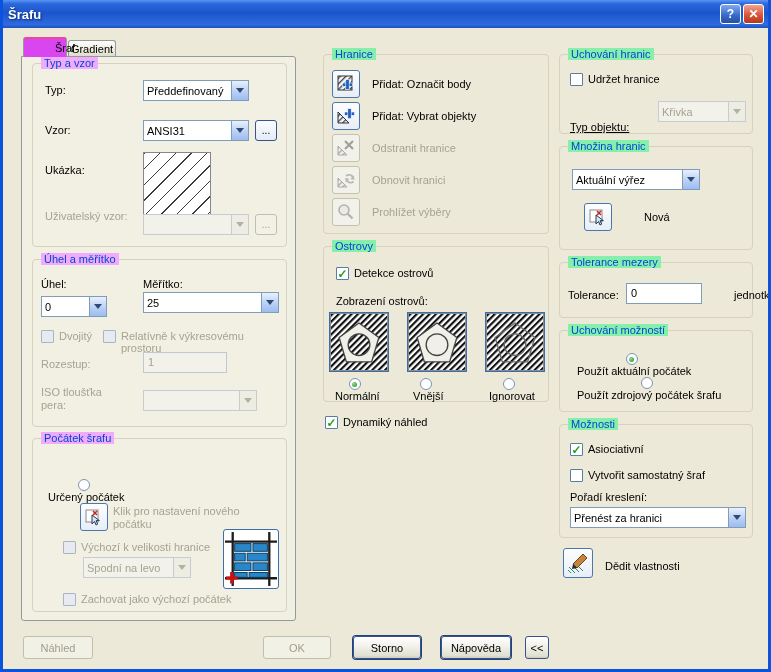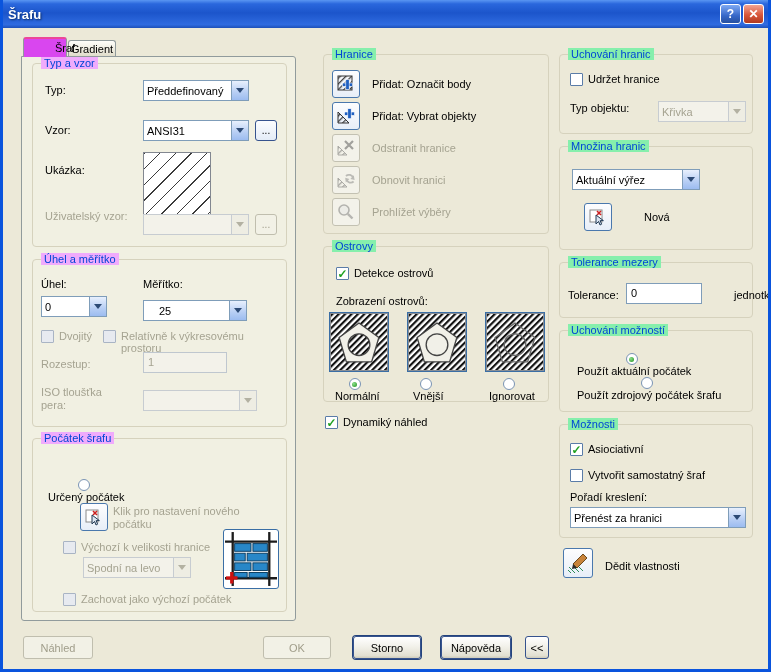--- a/index.html
+++ b/index.html
@@ -115,21 +115,21 @@
     </div>
 
     <div class="group" style="left:10px;top:202px;width:255px;height:168px;">
       <span class="gtitle">Úhel a měřítko</span>
       <span class="lbl" style="left:8px;top:18px;">Úhel:</span>
       <div class="combo" style="left:8px;top:36px;width:66px;">
         <span class="cval">0</span>
         <span class="carr"></span>
       </div>
       <span class="lbl" style="left:110px;top:18px;">Měřítko:</span>
-      <div class="combo" style="left:110px;top:40px;width:104px;padding-left:12px;">
+      <div class="combo" style="left:110px;top:32px;width:136px;">
         <span class="cval">25</span>
         <span class="carr"></span>
       </div>
       <div class="cb off" style="left:8px;top:70px;">
         <span class="cbbox"></span>
         <span class="lbl2 dis">Dvojitý</span>
       </div>
       <div class="cb off" style="left:70px;top:70px;">
         <span class="cbbox"></span>
         <span class="lbl2 dis">Relatívně k výkresovému prostoru</span>
@@ -302,21 +302,21 @@
       </span>
     <span class="lbl2">Dynamiký náhled</span>
   </div>
 
   <div class="group" style="left:556px;top:54px;width:194px;height:80px;">
     <span class="gtitle">Uchování hranic</span>
     <div class="cb" style="left:10px;top:18px;">
       <span class="cbbox"></span>
       <span class="lbl2">Udržet hranice</span>
     </div>
-    <span class="lbl" style="left:10px;top:47px;">Typ objektu:</span>
+    <span class="lbl" style="left:10px;top:66px;text-decoration:underline;">Typ objektu:</span>
     <div class="combo off" style="left:98px;top:46px;width:88px;">
       <span class="cval">Křivka</span>
       <span class="carr"></span>
     </div>
   </div>
 
   <div class="group" style="left:556px;top:146px;width:194px;height:104px;">
     <span class="gtitle">Množina hranic</span>
     <div class="combo" style="left:12px;top:22px;width:128px;">
       <span class="cval">Aktuální výřez</span>

